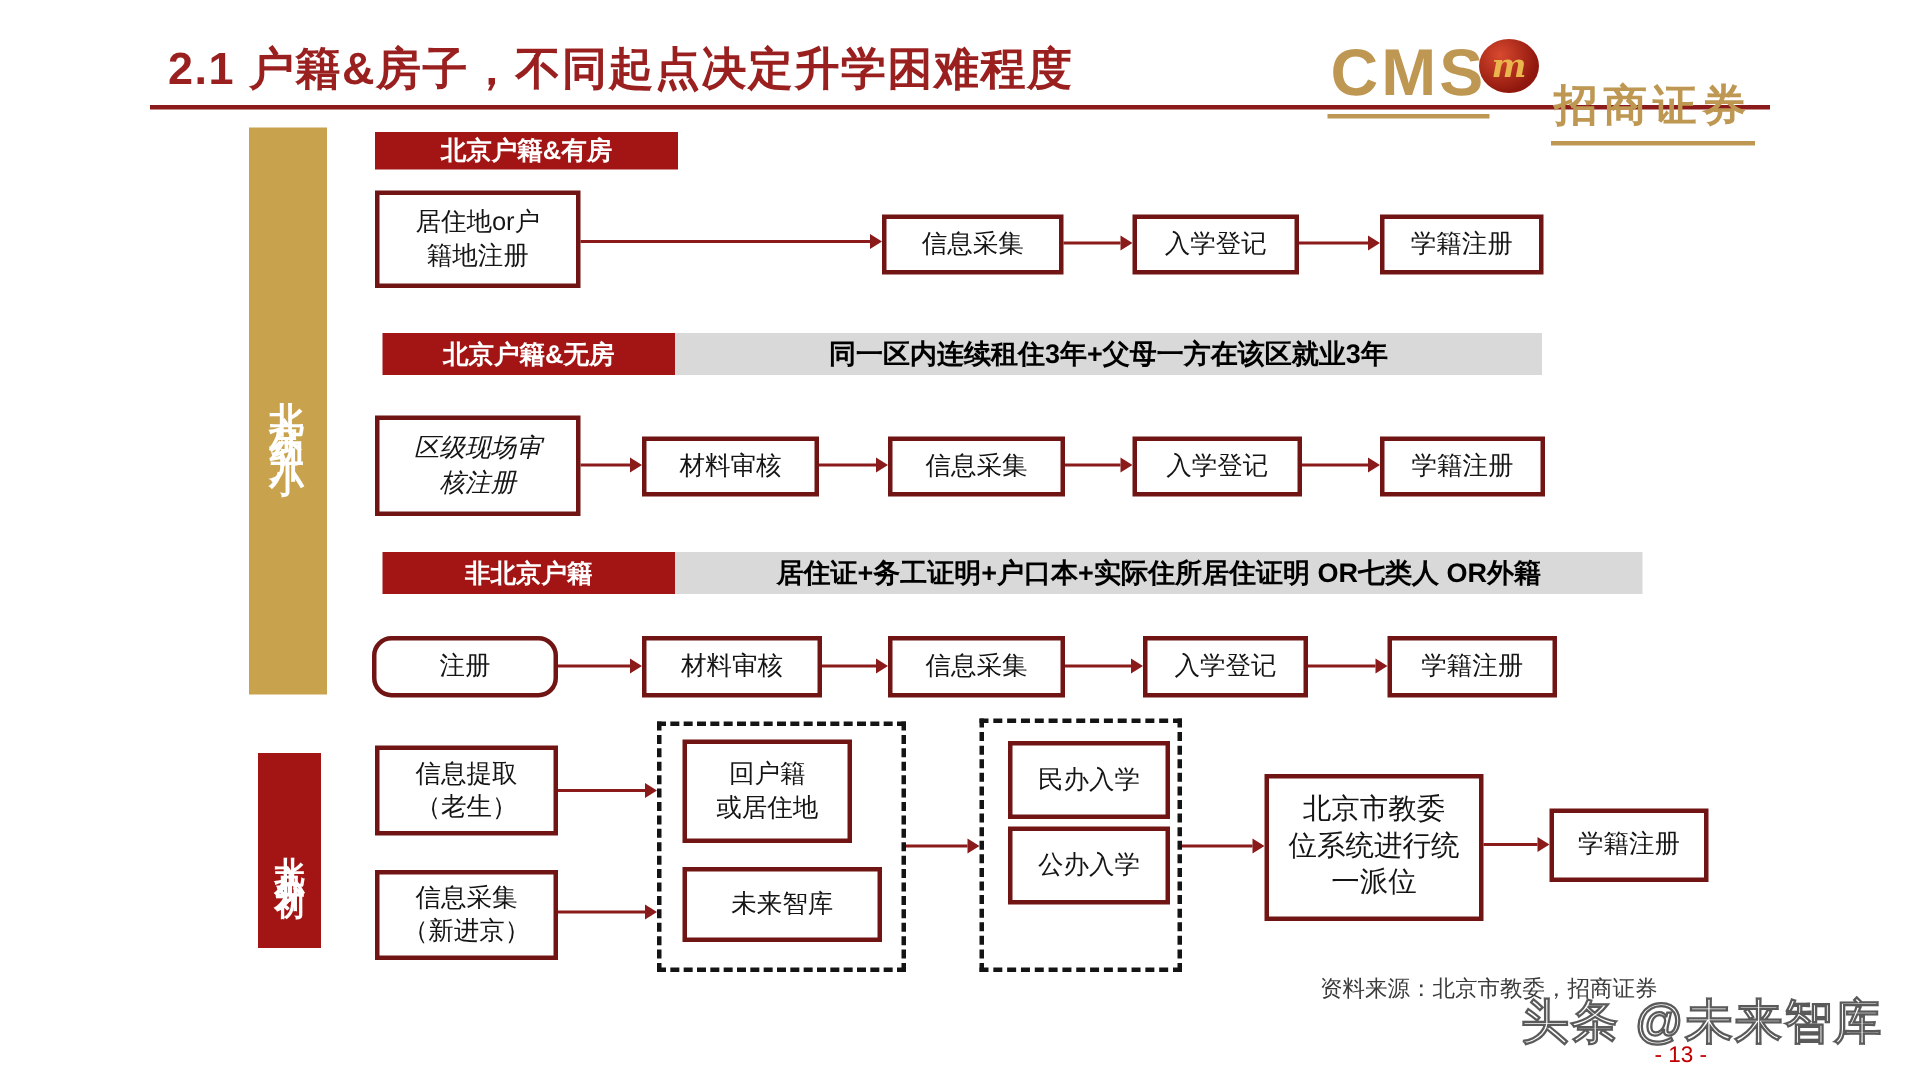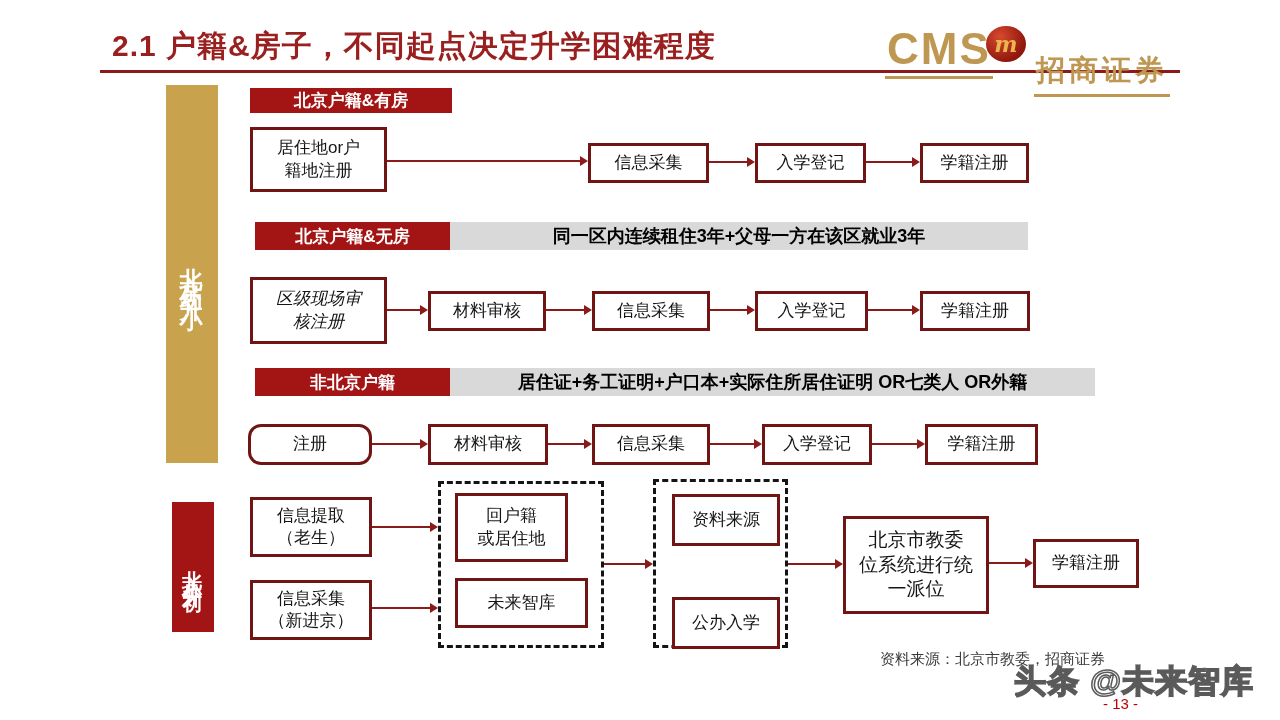--- a/index.html
+++ b/index.html
@@ -35,21 +35,21 @@
          display:flex; align-items:center; justify-content:center; text-align:center; white-space:pre-line; }
   .dash { border:3px dashed #141414; background:transparent; }
 
   
   .arrow { height:2px; background:#8B1A1A; }
   .arrow::after { content:""; position:absolute; right:-8px; top:-4px;
                   border-left:8px solid #8B1A1A; border-top:5px solid transparent; border-bottom:5px solid transparent; }
 
   
   .source { left:880px; top:650px; font-size:15px; color:#3B3B3B; }
-  .watermark { left:1014px; top:660px; font-size:32px; font-weight:bold; color:#ffffff;
+  .watermark { left:1014px; top:660px; font-size:32px; font-weight:normal; color:#ffffff;
                -webkit-text-stroke:1.5px #5a5a5a; text-shadow:0 0 1px #777; letter-spacing:1px; }
   .pageno { left:1103px; top:695px; font-size:15px; color:#C00000; }
 </style>
 </head>
 <body>
 
 <div class="abs title">2.1 户籍&amp;房子，不同起点决定升学困难程度</div>
 <div class="abs title-rule"></div>
 <div class="abs logo-cms">CMS</div>
 <div class="abs logo-badge">m</div>
@@ -102,22 +102,22 @@
 <div class="abs arrow" style="left:372px; top:607px; width:58px;"></div>
 
 <div class="abs dash" style="left:438px; top:481px; width:166px; height:167px;"></div>
 <div class="abs box" style="left:455px; top:493px; width:113px; height:69px;">回户籍
 或居住地</div>
 <div class="abs box" style="left:455px; top:578px; width:133px; height:50px;">未来智库</div>
 
 <div class="abs arrow" style="left:604px; top:563px; width:41px;"></div>
 
 <div class="abs dash" style="left:653px; top:479px; width:135px; height:169px;"></div>
-<div class="abs box" style="left:672px; top:494px; width:108px; height:52px;">资料来源</div>
-<div class="abs box" style="left:672px; top:597px; width:108px; height:52px;">公办入学</div>
+<div class="abs box" style="left:672px; top:494px; width:108px; height:52px;">民办入学</div>
+<div class="abs box" style="left:672px; top:551px; width:108px; height:52px;">公办入学</div>
 
 <div class="abs arrow" style="left:788px; top:563px; width:47px;"></div>
 
 <div class="abs box" style="left:843px; top:516px; width:146px; height:98px; font-size:19px;">北京市教委
 位系统进行统
 一派位</div>
 
 <div class="abs arrow" style="left:989px; top:562px; width:36px;"></div>
 
 <div class="abs box" style="left:1033px; top:539px; width:106px; height:49px;">学籍注册</div>

